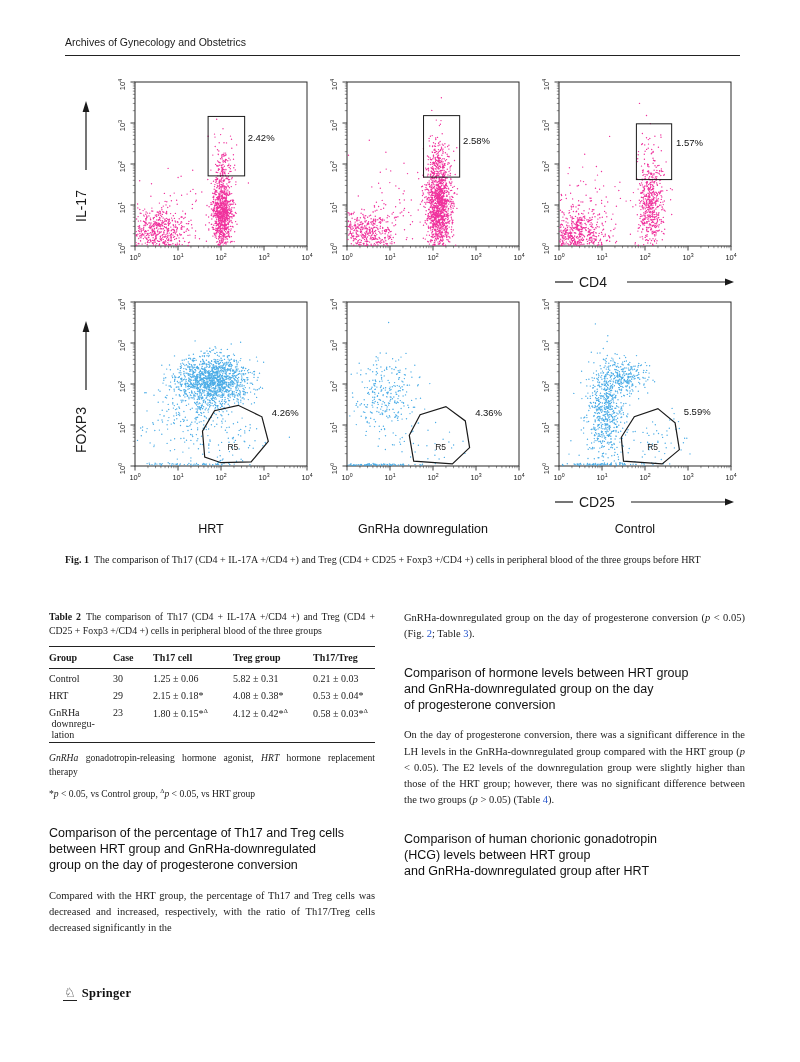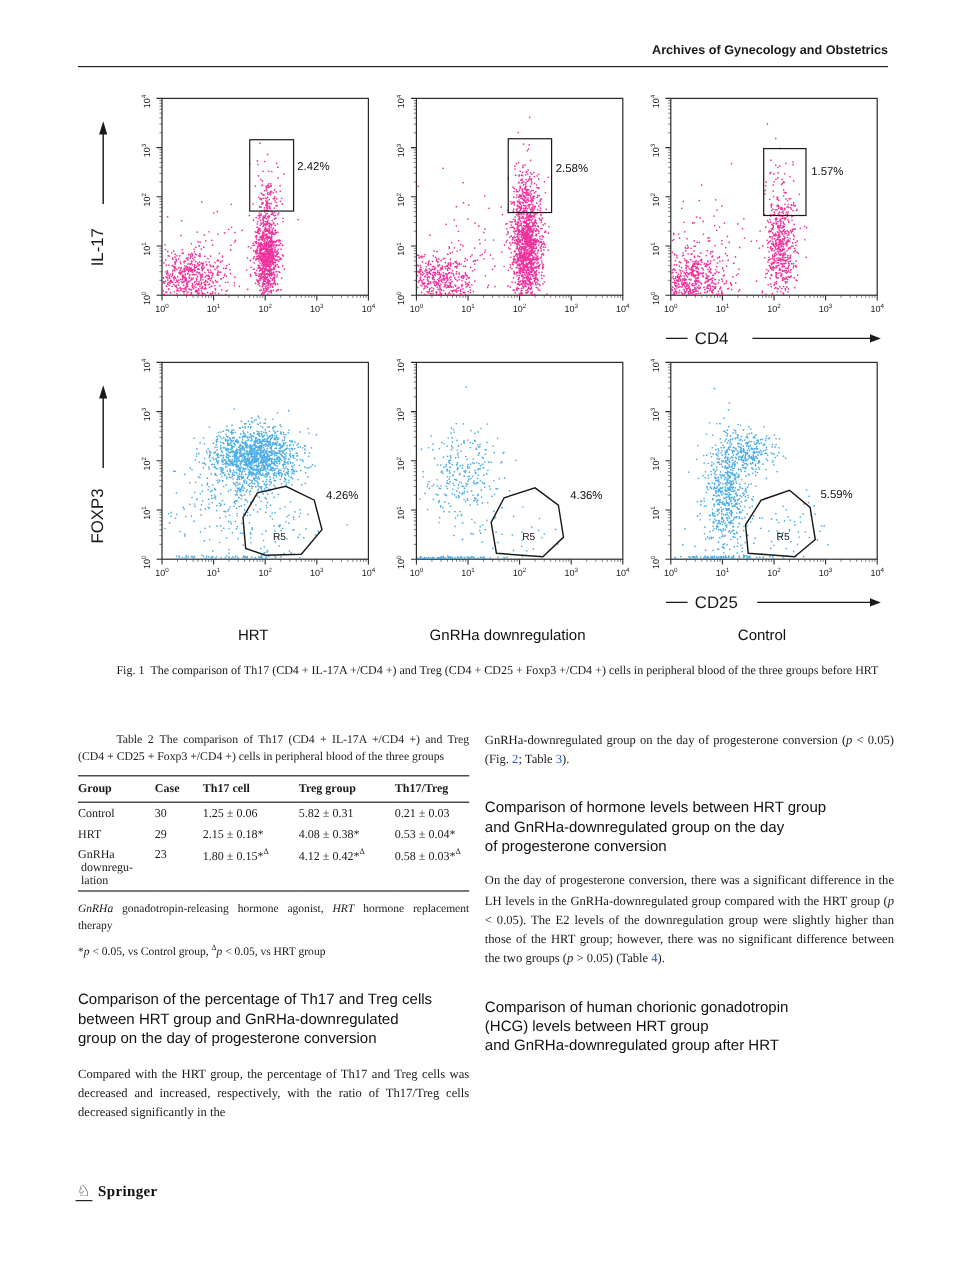--- a/index.html
+++ b/index.html
@@ -1,55 +1,55 @@
 <!DOCTYPE html>
 <html><head>
 <meta charset="utf-8">
 <style>
   html,body{margin:0;padding:0;background:#ffffff;}
   .page{position:relative;width:800px;height:1062px;background:#fff;overflow:hidden;
         font-family:"Liberation Serif",serif;color:#1a1a1a;}
 
-  .journal-header{position:absolute;top:36px;left:65px;width:675px;text-align:right;
-        font-family:"Liberation Sans",sans-serif;font-size:10.5px;color:#1a1a1a;font-weight:bold;}
+  .journal-header{position:absolute;top:36px;left:65px;width:675px;text-align:left;
+        font-family:"Liberation Sans",sans-serif;font-size:10.5px;color:#1a1a1a;}
   .header-rule{position:absolute;top:55px;left:65px;width:675px;border-top:1.5px solid #222;}
 
   .figure{position:absolute;top:74px;left:65px;width:678px;}
   .fig-row{display:flex;align-items:flex-start;}
   .panel{display:block;}
   .axis-title-text{font-family:"Liberation Sans",sans-serif;font-size:14px;fill:#1a1a1a;}
   .axl{stroke:#1a1a1a;stroke-width:1.2;}
   .xtitle-row{height:24px;margin-left:40px;text-align:right;}
   .col-labels{display:flex;margin-left:40px;margin-top:8px;
         font-family:"Liberation Sans",sans-serif;font-size:12.5px;color:#111;}
   .col-labels span{width:212px;text-align:center;}
 
   .fig-caption{position:absolute;top:552px;left:65px;width:678px;font-size:10px;
         line-height:1.5;text-align:justify;}
   .fig-caption > span:first-child{margin-right:5px;}
 
-  .leftcol{position:absolute;top:610px;left:65px;width:326px;}
+  .leftcol{position:absolute;top:610px;left:49px;width:326px;}
   .rightcol{position:absolute;top:610px;left:404px;width:341px;}
 
   .tbl-caption{font-size:9.8px;line-height:1.4;text-align:justify;margin-bottom:9px;}
   .tbl-caption > span:first-child{margin-right:5px;}
   table{width:100%;border-collapse:collapse;font-size:10px;
         border-top:1.2px solid #222;border-bottom:1.2px solid #222;}
   thead th{font-weight:bold;text-align:left;padding:5px 2px 5px 0;
         border-bottom:1.2px solid #222;}
   tbody td{text-align:left;vertical-align:top;padding:4px 2px 2px 0;}
   .wrapcell{white-space:pre-line;}
   .tbl-fn{font-size:9.6px;line-height:1.4;margin-top:8px;text-align:justify;}
 
   .sec-head{font-family:"Liberation Sans",sans-serif;font-weight:normal;font-size:12.5px;
         line-height:1.3;margin:24px 0 14px 0;white-space:pre-line;color:#111;}
   .rightcol .sec-head{margin-top:22px;}
   .body-p{font-size:10.5px;line-height:1.55;text-align:justify;margin:0;}
 
-  .r-b{font-weight:normal;margin-left:32px;}
+  .r-b{font-weight:bold;}
   .r-i{font-style:italic;}
   .r-sup{vertical-align:super;font-size:68%;}
   .r-link{color:#2353cc;}
 
   .footer{position:absolute;top:986px;left:63px;display:flex;align-items:center;gap:5px;}
   .springer-logo{font-size:13px;line-height:1;border-bottom:1.2px solid #222;
         padding:0 1px 1px 1px;color:#111;}
   .springer-name{font-family:"Liberation Serif",serif;font-size:12.5px;font-weight:600;
         letter-spacing:0.3px;color:#111;text-align:right;}
 </style>

